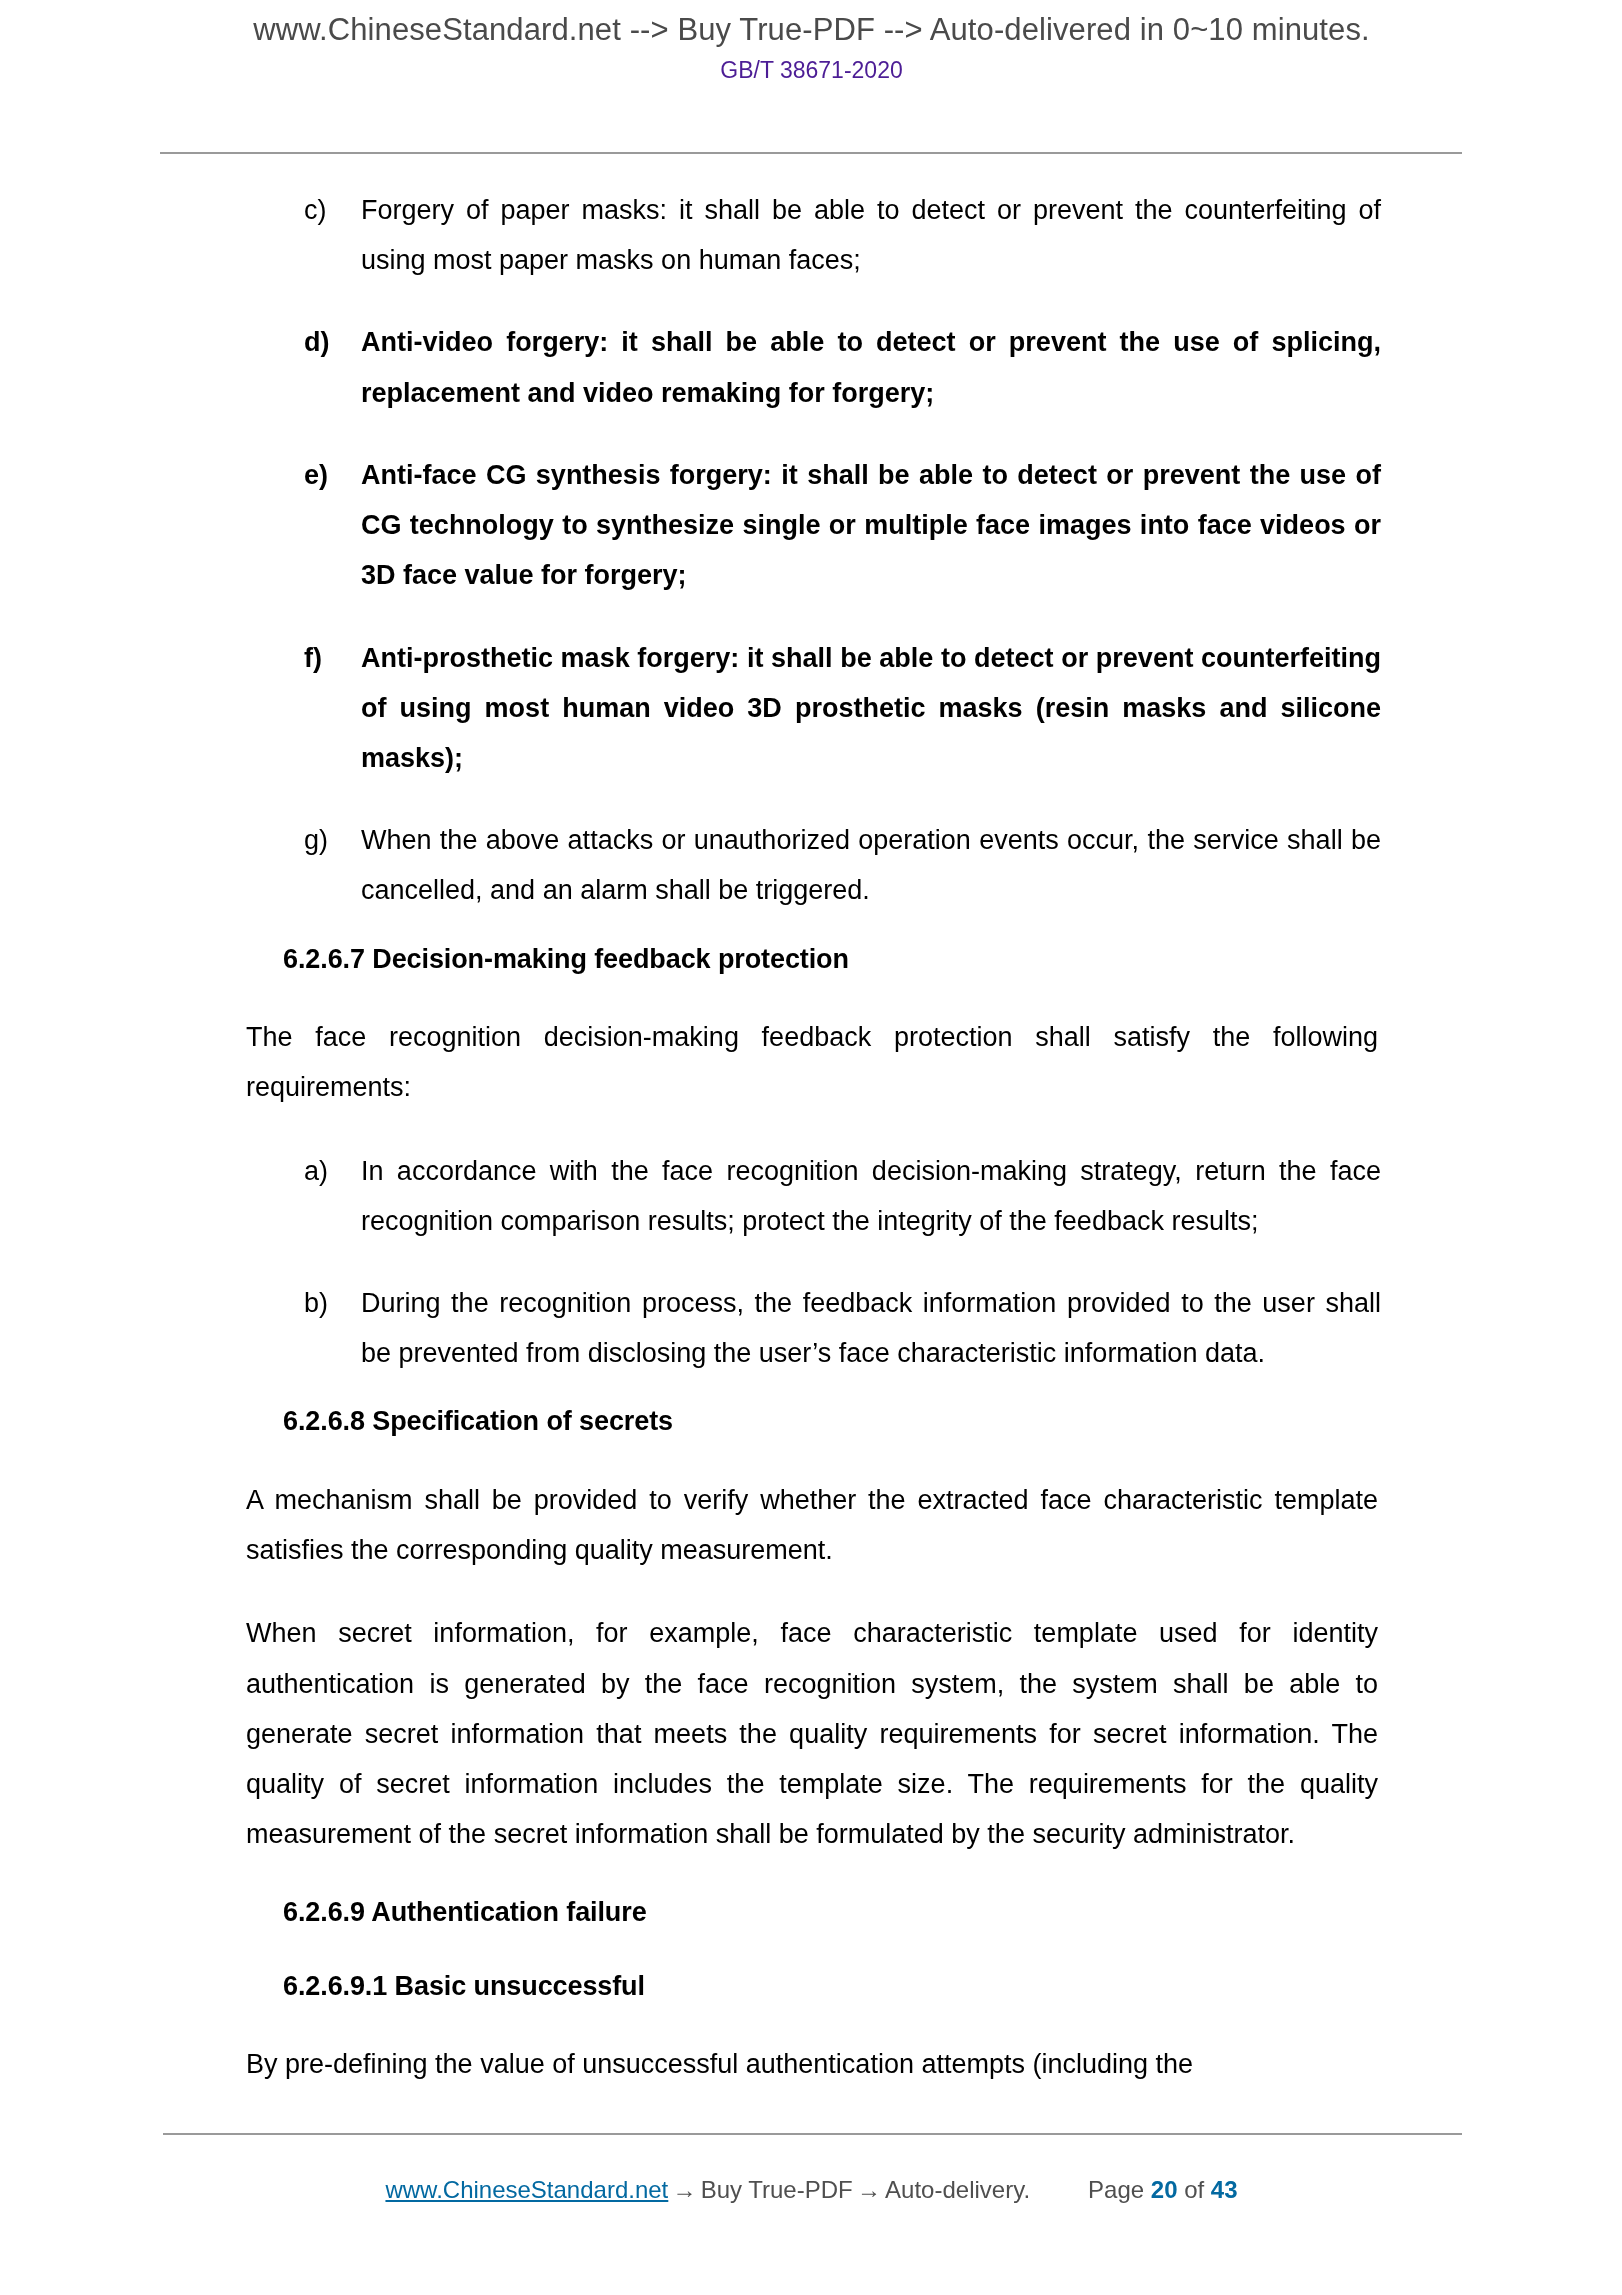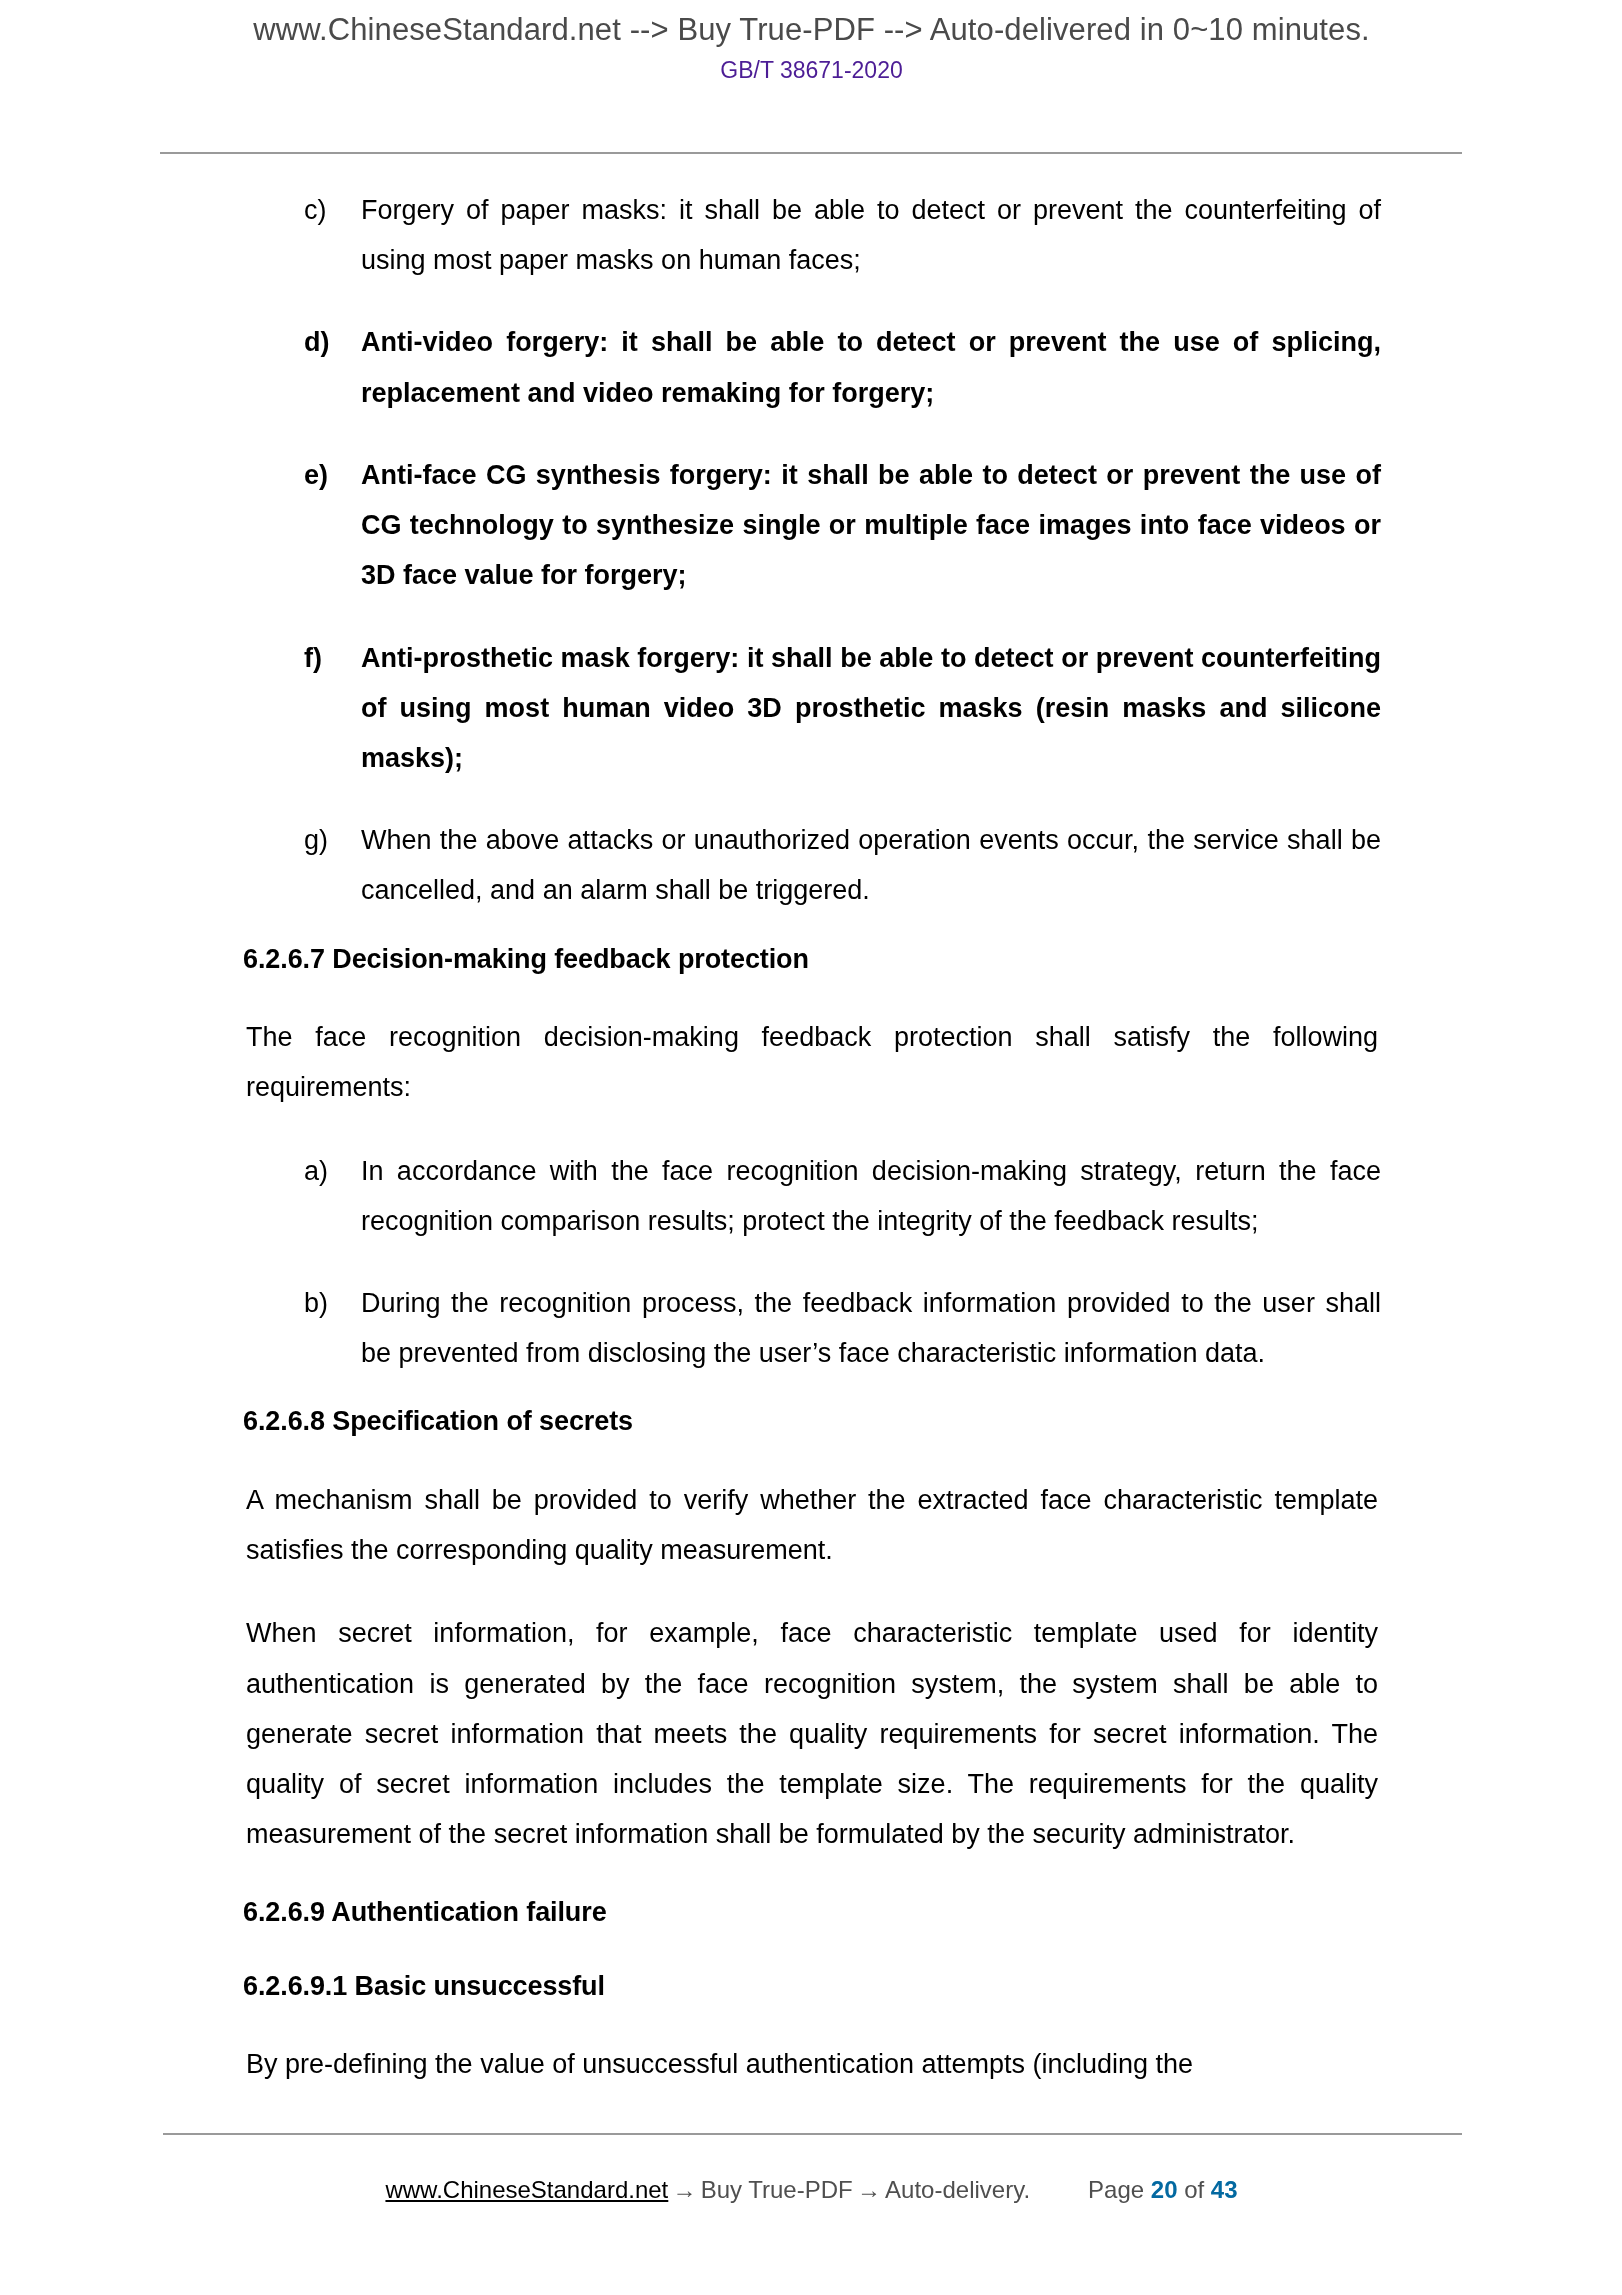--- a/index.html
+++ b/index.html
@@ -76,20 +76,21 @@
   }
 
   .section-heading {
     font-size: 27px;
     font-weight: bold;
     line-height: 1.5;
     margin-bottom: 33px;
     margin-top: 0;
     text-align: left;
     letter-spacing: -0.1px;
+    margin-left: 40px;
   }
 
   
   .list {
     margin: 0;
     padding: 0;
     list-style: none;
   }
   .list-item {
     display: flex;
@@ -141,21 +142,21 @@
     top: 43px;
     left: 0;
     width: 1623px;
     text-align: center;
     font-size: 24px;
     color: #4f4f4f;
     white-space: nowrap;
   }
   .footer-link {
     text-decoration: underline;
-    color: #000000;
+    color: #0369a1;
   }
   .footer-sep {
     display: inline-block;
     padding: 0 4.2px;
   }
   .footer-pagegap {
     display: inline-block;
     width: 58px;
   }
   .footer-num {

